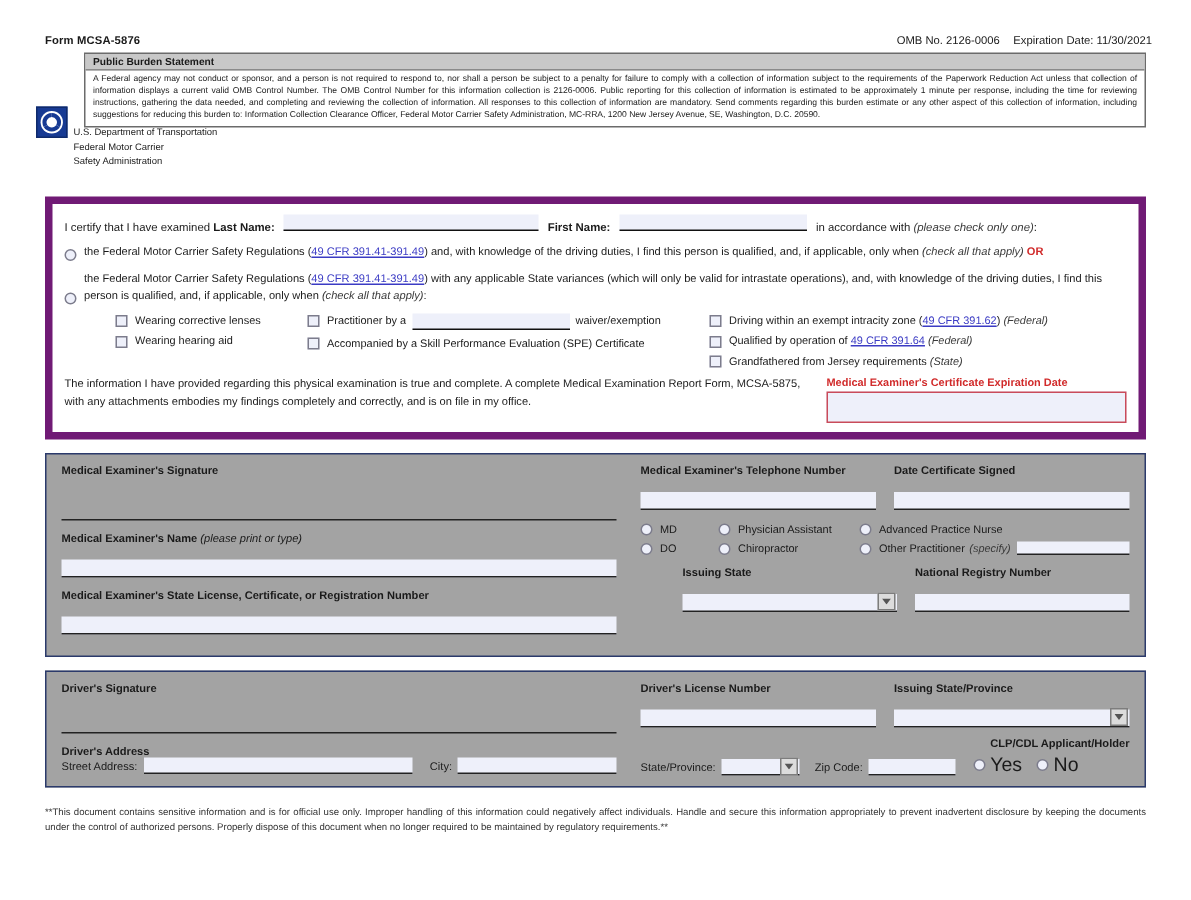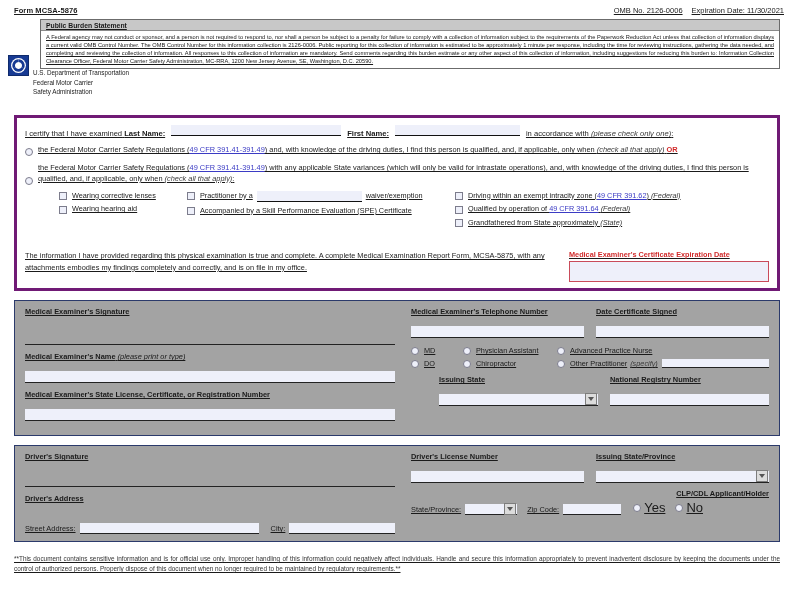--- a/index.html
+++ b/index.html
@@ -4,21 +4,21 @@
 <style>
   * { box-sizing: border-box; }
   html, body {
     margin: 0; padding: 0;
     width: 794px; height: 600px;
     background: #ffffff;
     font-family: "Liberation Sans", sans-serif;
     color: #1a1a1a;
     overflow: hidden;
   }
-  .page { position: relative; width: 794px; height: 600px; padding: 0; text-decoration: underline; }
+  .page { position: relative; width: 794px; height: 600px; padding: 16px; }
 
   
   .topline {
     display: flex; justify-content: space-between; align-items: baseline;
     padding: 6px 10px 4px 14px;
     font-size: 7.5px;
   }
   .form-no { font-weight: bold; letter-spacing: .1px; }
   .omb { display: flex; gap: 9px; font-size: 7.5px; }
 
@@ -46,21 +46,21 @@
     display: flex; align-items: center; justify-content: center;
   }
   .agency-lines { font-size: 6.3px; line-height: 1.45; padding-top: 13px; color: #1a1a1a; }
   .title-center { text-align: center; padding-top: 6px; }
   .cert-title { font-size: 14.5px; font-weight: bold; letter-spacing: -.1px; }
   .cert-sub { font-size: 6.6px; margin-top: 1px; }
 
   
   .redbox {
     margin: 6px 14px 0 14px;
-    border: 3px solid #701a75;
+    border: 5px solid #701a75;
     padding: 7px 8px 6px 8px;
     background: #fff;
   }
   .certify-row { display: flex; align-items: baseline; font-size: 7.6px; gap: 0; flex-wrap: nowrap; }
   .lbl-b { font-weight: bold; }
   .ital { font-style: italic; }
   .line-in {
     display: inline-block; border-bottom: 1px solid #111;
     background: #eef0fa; height: 11px; vertical-align: bottom;
   }
@@ -80,21 +80,21 @@
 
   .cond-grid { display: flex; margin-top: 6px; padding-left: 34px; font-size: 7.3px; }
   .cond-col { display: flex; flex-direction: column; gap: 4px; }
   .cond-col.c1 { width: 128px; }
   .cond-col.c2 { width: 268px; }
   .cond-col.c3 { flex: 1; }
   .cond-item { display: flex; align-items: flex-start; }
 
   .attest {
     display: flex; justify-content: space-between; align-items: flex-start;
-    margin-top: 23px; gap: 12px;
+    margin-top: 5px; gap: 12px;
   }
   .attest-txt { font-size: 7.4px; line-height: 1.55; max-width: 540px; }
   .expbox { width: 200px; flex: none; text-align: left; }
   .exp-lbl { color: #d12b2b; font-weight: bold; font-size: 7.3px; margin-bottom: 2px; }
   .exp-field { border: 1px solid #c94b5a; background: #eef0fa; height: 21px; }
 
   
   .bluebox {
     margin: 9px 14px 0 14px; border: 1px solid #2b3a6b;
     background: #a3a3a3; display: flex; padding: 6px 0 7px 0;
@@ -120,21 +120,21 @@
   .selwrap { position: relative; }
   .selwrap .fld-in { padding-right: 14px; }
   .caret {
     position: absolute; right: 1px; bottom: 1px;
     width: 12px; height: 12px; background: #dcdcdc; border: 1px solid #7d7d7d;
     display: flex; align-items: center; justify-content: center;
   }
   .caret svg { display: block; }
 
   
-  .addr-row { display: flex; align-items: flex-end; font-size: 7.4px; gap: 4px; margin-top: 20px; }
+  .addr-row { display: flex; align-items: flex-end; font-size: 7.4px; gap: 4px; margin-top: 0; }
   .addr-row .cap { white-space: nowrap; padding-bottom: 1px; }
   .uline { background: #eef0fa; border-bottom: 1px solid #222; height: 11px; }
 
   .clp-head { font-size: 7.4px; font-weight: bold; text-align: right; }
   .yn { display: flex; align-items: center; gap: 3px; font-size: 13px; }
 
   
   .footer {
     margin: 12px 14px 0 14px; font-size: 6.4px; line-height: 1.6;
     color: #333; text-align: justify;
@@ -234,21 +234,21 @@
         <div class="cond-item">
           <span class="chk"></span>
           <span><span>Driving within an exempt intracity zone (</span><span class="lnk">49 CFR 391.62</span><span>) </span><span class="gry-it">(Federal)</span></span>
         </div>
         <div class="cond-item">
           <span class="chk"></span>
           <span><span>Qualified by operation of </span><span class="lnk">49 CFR 391.64</span><span> </span><span class="gry-it">(Federal)</span></span>
         </div>
         <div class="cond-item">
           <span class="chk"></span>
-          <span><span>Grandfathered from State approximately </span><span class="gry-it">(State)</span></span>
+          <span><span>Grandfathered from Jersey requirements </span><span class="gry-it">(State)</span></span>
         </div>
       </div>
     </div>
 
     <div class="attest">
       <div class="attest-txt">The information I have provided regarding this physical examination is true and complete. A complete Medical Examination Report Form, MCSA-5875, with any attachments embodies my findings completely and correctly, and is on file in my office.</div>
       <div class="expbox">
         <div class="exp-lbl">Medical Examiner's Certificate Expiration Date</div>
         <div class="exp-field"></div>
       </div>

